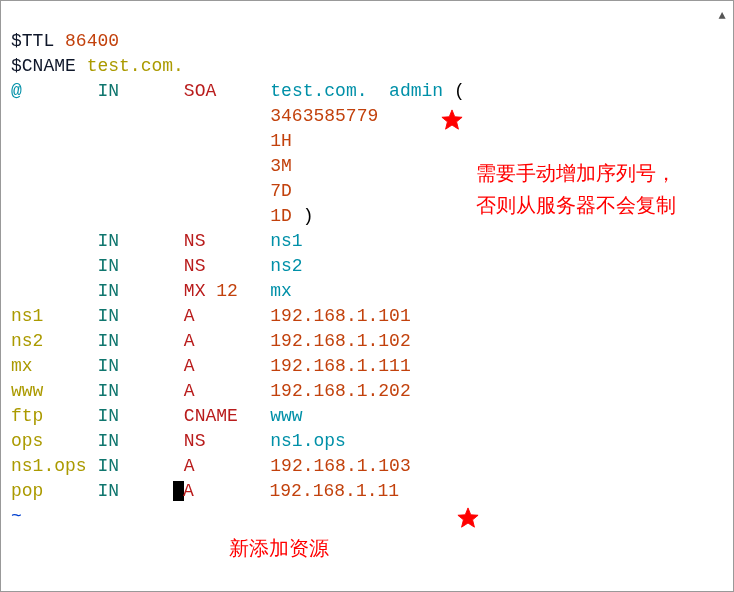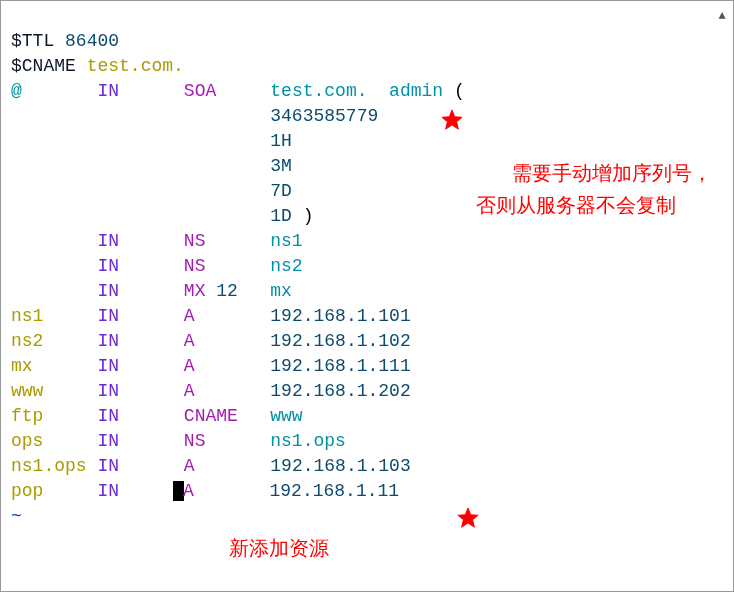--- a/index.html
+++ b/index.html
@@ -24,44 +24,44 @@
       color: #555;
       text-align: center;
     }
     .editor {
       position: absolute;
       top: 28px;
       left: 10px;
       white-space: pre;
       font-family: "Courier New", monospace;
     }
-    .c-red { color: #0c4a6e; }
+    .c-red { color: #c2410c; }
     .c-darkred { color: #0f172a; }
-    .c-green { color: #a21caf; }
+    .c-green { color: #b91c1c; }
     .c-olive { color: #ab9a00; }
     .c-blue { color: #0090a8; }
-    .c-purple { color: #6d28d9; }
+    .c-purple { color: #0f766e; }
     .c-black { color: #000; }
     .cursor {
       display: inline-block;
       width: 11px;
       height: 20px;
       background: #000;
       vertical-align: text-bottom;
       margin-right: -1px;
     }
     .tilde { color: #0040d0; }
     .annotation {
       position: absolute;
       color: #ff0000;
       font-family: "SimSun","Microsoft YaHei",sans-serif;
       font-size: 20px;
       font-weight: 400;
     }
-    .anno-line1 { top: 160px; left: 475px; margin-left: 36px; }
+    .anno-line1 { top: 160px; left: 475px; }
     .anno-line2 { top: 192px; left: 475px; }
     .anno-bottom { top: 535px; left: 228px; }
     .star {
       position: absolute;
       color: #ff0000;
       font-size: 24px;
       font-weight: bold;
     }
     .star svg { display: block; }
     .star1 { top: 108px; left: 440px; }

